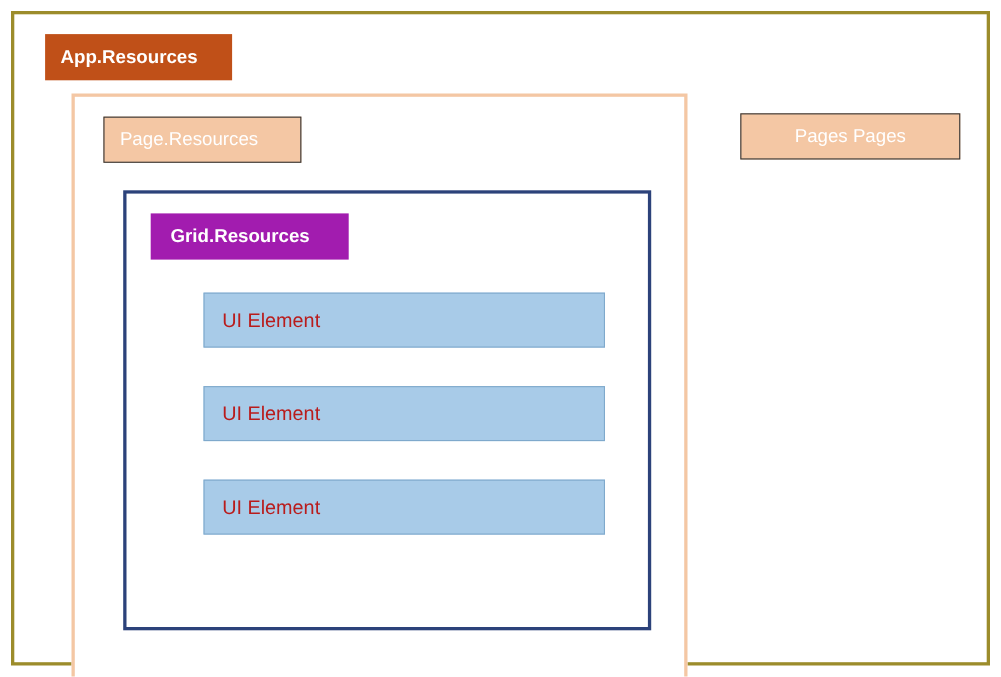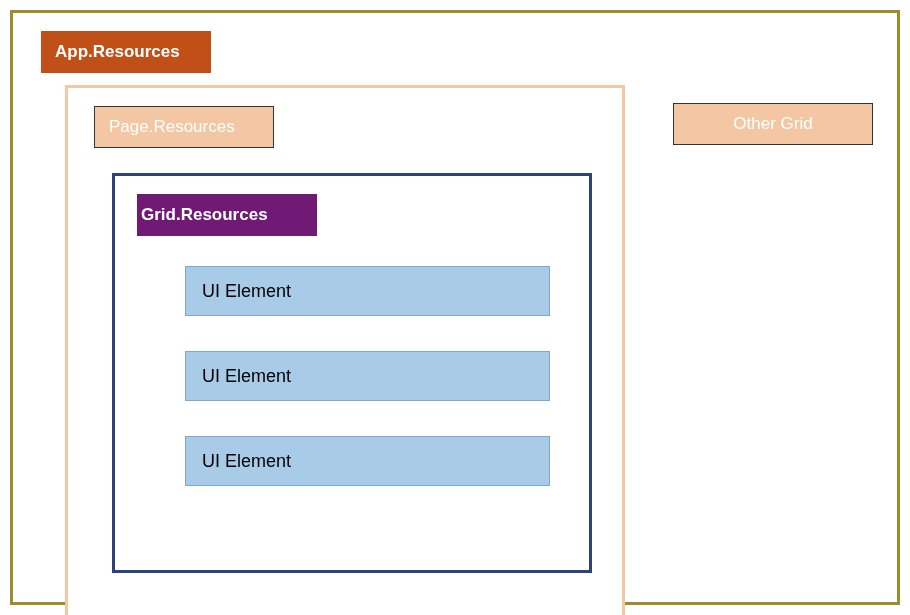--- a/index.html
+++ b/index.html
@@ -84,53 +84,53 @@
       height: 400px;
       border: 3px solid #2c427a;
       background: #ffffff;
     }
     .grid-resources-label {
       position: absolute;
       top: 18px;
       left: 22px;
       width: 180px;
       height: 42px;
-      background: #701a75;
+      background: #a21caf;
       color: #ffffff;
       font-size: 17px;
       font-weight: 600;
-      padding-left: 4px;
+      padding-left: 18px;
       display: flex;
       align-items: center;
     }
     .ui-element {
       position: absolute;
       left: 70px;
       width: 365px;
       height: 50px;
       background: #a8cbe8;
-      color: #000000;
+      color: #b91c1c;
       font-size: 18px;
       font-weight: 400;
       padding-left: 16px;
       display: flex;
       align-items: center;
       border: 1px solid #7fa9cc;
     }
     .ui-element-1 { top: 90px; }
     .ui-element-2 { top: 175px; }
     .ui-element-3 { top: 260px; }
   </style>
 </head>
 <body>
 
 <div class="outer-frame">
   <div class="app-resources-label">App.Resources</div>
 
-  <div class="other-pages-label">Other Grid</div>
+  <div class="other-pages-label">Pages Pages</div>
 
   <div class="page-container">
     <div class="page-resources-label">Page.Resources</div>
 
     <div class="grid-container">
       <div class="grid-resources-label">Grid.Resources</div>
 
       <div class="ui-element ui-element-1">UI Element</div>
       <div class="ui-element ui-element-2">UI Element</div>
       <div class="ui-element ui-element-3">UI Element</div>

